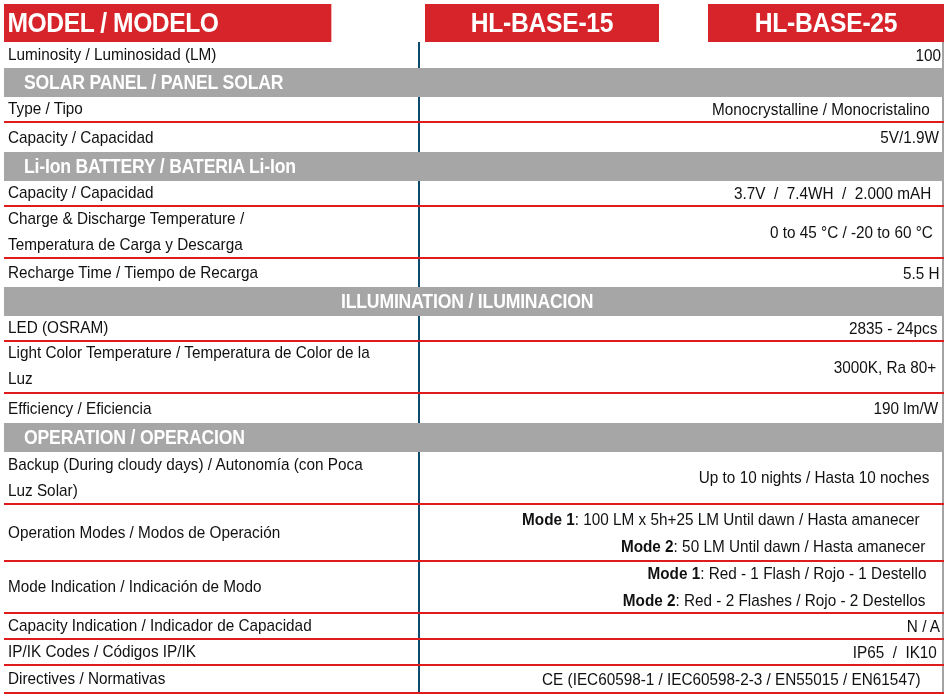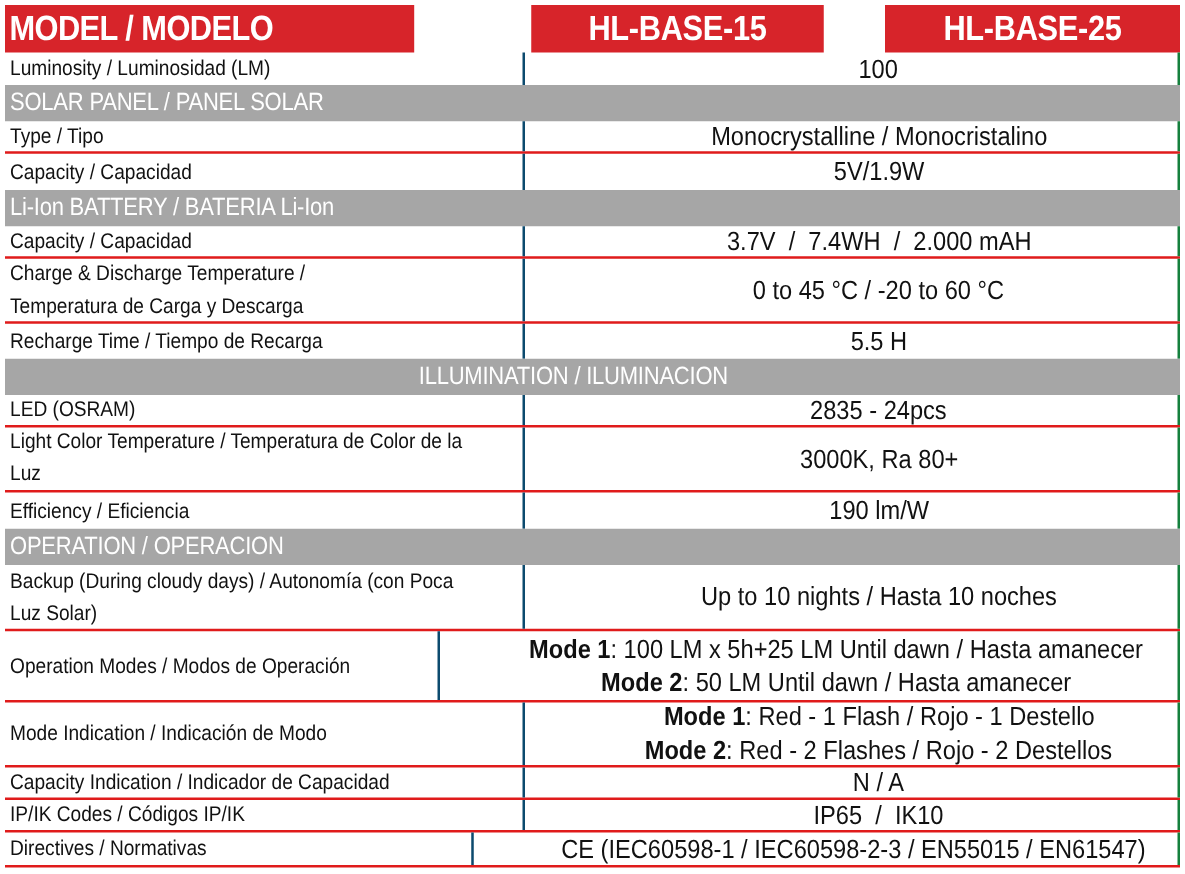--- a/index.html
+++ b/index.html
@@ -9,30 +9,30 @@
   .row { position:relative; display:flex; width:940px; box-sizing:border-box;gap:44px; }
   .hdr { height:38px; }
   .hdr .c-label { background:#d7242a; color:#fff; font-weight:bold; font-size:28px;
                   width:411px; margin-right:5px; display:flex; align-items:center; padding-left:4px;
                   box-sizing:border-box; letter-spacing:-0.5px; transform:scaleX(0.88); transform-origin:left center; }
   .hdr .c-model { background:#d7242a; color:#ffffff; font-weight:bold; font-size:28px;
                   display:flex; align-items:center; justify-content:center; box-sizing:border-box; }
   .hdr .c-model span { display:inline-block; transform:scaleX(0.88); letter-spacing:-0.3px; }
   .hdr .m1 { width:258px; margin-right:5px; }
   .hdr .m2 { width:261px; }
-  .sec { background:#a6a6a6; color:#fff; font-weight:normal; font-size:20px; align-items:center;
-         padding-left:4px; box-sizing:border-box; }
+  .sec { background:#a6a6a6; color:#fff; font-weight:bold; font-size:20px; align-items:center;
+         padding-left:20px; box-sizing:border-box; }
   .sec span { display:inline-block; transform:scaleX(0.88); transform-origin:left center; letter-spacing:-0.2px; white-space:nowrap; }
   .data { border-bottom:2px solid #e01b1b; }
   .data.nob { border-bottom:none; }
   .data .c-label { width:416px; border-right:2px solid #0c4a6e; box-sizing:border-box; padding-left:4px;
                    font-size:17px; display:flex; align-items:center; line-height:26px; }
   .data .c-label span { display:inline-block; transform:scaleX(0.9); transform-origin:left center; width:111%; }
-  .data .c-val { flex:1; display:flex; flex-direction:column; justify-content:center; align-items:center;
-                 font-size:21px; line-height:27px; border-right:2px solid #15803d; box-sizing:border-box; text-align:center; }
+  .data .c-val { flex:1; display:flex; flex-direction:column; justify-content:center; align-items:flex-end;
+                 font-size:17px; line-height:27px; border-right:2px solid #a3a3a3; box-sizing:border-box; text-align:center; }
   .data .c-val span.t { display:inline-block; transform:scaleX(0.9); white-space:nowrap; }
   .data .c-val b { font-weight:bold; }
 </style>
 </head>
 <body>
 
 <div class="sheet">
 
   <div class="row hdr">
     <div class="c-label">MODEL / MODELO</div>

